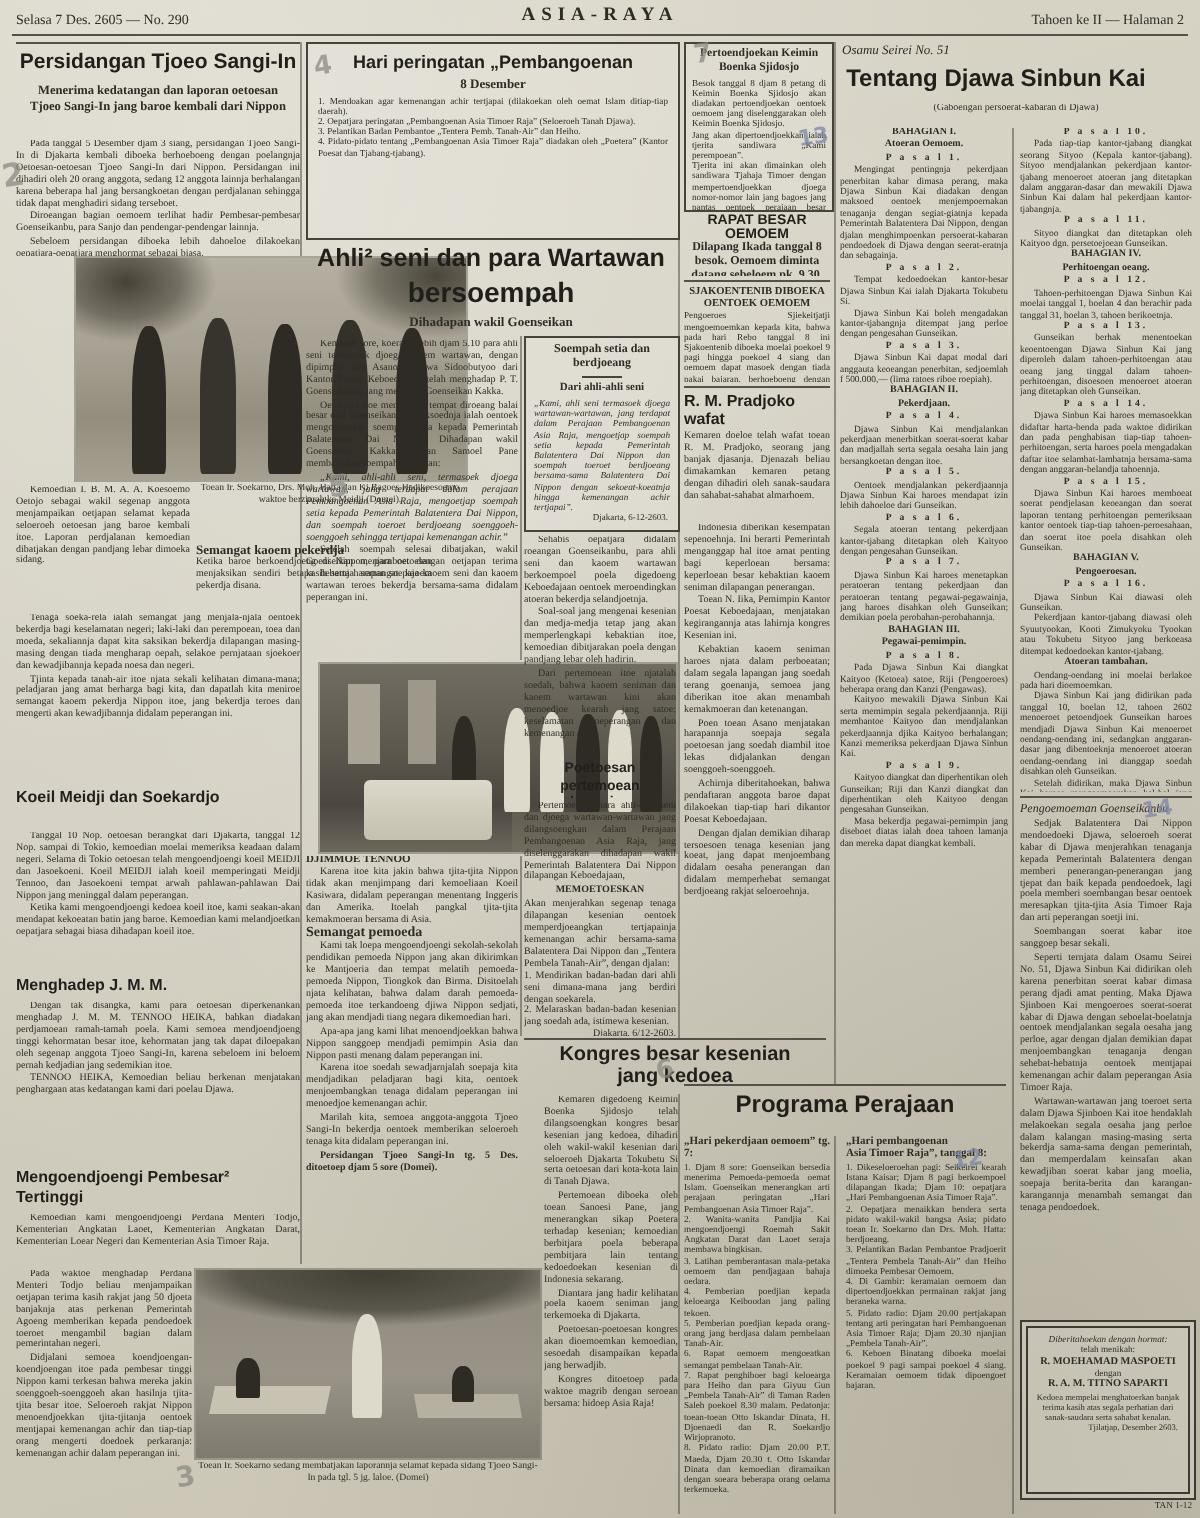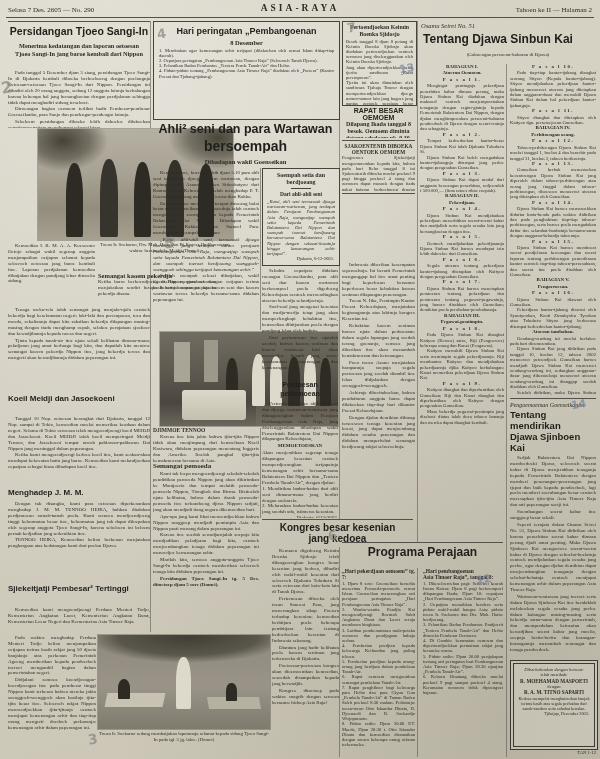--- a/index.html
+++ b/index.html
@@ -83,31 +83,31 @@
   </div>
   <div class="abs cap c" style="left:98px;top:242px;width:134px;height:28px;">Toean Ir. Soekarno, Drs. Moh. Hatta dan Ki Bagoes Hadikoesoemo waktoe berziarah ke Meidji (Domei).</div>
   <div class="abs" style="left:98px;top:272px;width:118px;height:34px;">
     <div class="b" style="font-size:6.5px;">Semangat kaoem pekerdja</div>
     <div class="t j">Ketika baroe berkoendjoeng di Nippon, para oetoesan menjaksikan sendiri betapa hebatnja semangat kaoem pekerdja disana.</div>
   </div>
   <div class="abs t j" style="left:8px;top:307px;width:142px;height:85px;">
     <p class="ti">Tenaga soeka-rela ialah semangat jang menjala-njala oentoek bekerdja bagi keselamatan negeri; laki-laki dan perempoean, toea dan moeda, sekaliannja dapat kita saksikan bekerdja dilapangan masing-masing dengan tiada mengharap oepah, selakoe pernjataan sjoekoer dan kewadjibannja kepada noesa dan negeri.</p>
     <p class="ti">Tjinta kepada tanah-air itoe njata sekali kelihatan dimana-mana; peladjaran jang amat berharga bagi kita, dan dapatlah kita meniroe semangat kaoem pekerdja Nippon itoe, jang bekerdja teroes dan mengerti akan kewadjibannja didalam peperangan ini.</p>
   </div>
-  <div class="abs hs" style="left:8px;top:394px;width:112px;height:20px;font-size:8px;line-height:9.5px;">Koeil Meidji dan Jasoekoeni</div>
+  <div class="abs hs" style="left:8px;top:394px;width:112px;height:20px;font-size:8px;line-height:9.5px;">Koeil Meidji dan Soekardjo</div>
   <div class="abs t j" style="left:8px;top:416px;width:142px;height:70px;">
     <p class="ti">Tanggal 10 Nop. oetoesan berangkat dari Djakarta, tanggal 12 Nop. sampai di Tokio, kemoedian moelai memeriksa keadaan dalam negeri. Selama di Tokio oetoesan telah mengoendjoengi koeil MEIDJI dan Jasoekoeni. Koeil MEIDJI ialah koeil memperingati Meidji Tennoo, dan Jasoekoeni tempat arwah pahlawan-pahlawan Dai Nippon jang meninggal dalam peperangan.</p>
     <p class="ti">Ketika kami mengoendjoengi kedoea koeil itoe, kami seakan-akan mendapat kekoeatan batin jang baroe. Kemoedian kami melandjoetkan oepatjara sebagai biasa dihadapan koeil itoe.</p>
   </div>
   <div class="abs hs" style="left:8px;top:488px;width:130px;height:11px;font-size:8px;">Menghadep J. M. M.</div>
   <div class="abs t j" style="left:8px;top:501px;width:142px;height:81px;">
     <p class="ti">Dengan tak disangka, kami para oetoesan diperkenankan menghadap J. M. M. TENNOO HEIKA, bahkan diadakan perdjamoean ramah-tamah poela. Kami semoea mendjoendjoeng tinggi kehormatan besar itoe, kehormatan jang tak dapat diloepakan oleh segenap anggota Tjoeo Sangi-In, karena sebeloem ini beloem pernah kedjadian jang sedemikian itoe.</p>
     <p class="ti">TENNOO HEIKA, Kemoedian beliau berkenan menjatakan penghargaan atas kedatangan kami dari poelau Djawa.</p>
   </div>
-  <div class="abs hs" style="left:8px;top:584px;width:134px;height:21px;font-size:8px;line-height:9.5px;">Sjiekeitjatji Pembesar² Tertinggi</div>
+  <div class="abs hs" style="left:8px;top:584px;width:134px;height:21px;font-size:8px;line-height:9.5px;">Mengoendjoengi Pembesar² Tertinggi</div>
   <div class="abs t j" style="left:8px;top:607px;width:142px;height:26px;">
     <p class="ti m0">Kemoedian kami mengoendjoengi Perdana Menteri Todjo, Kementerian Angkatan Laoet, Kementerian Angkatan Darat, Kementerian Loear Negeri dan Kementerian Asia Timoer Raja.</p>
   </div>
   <div class="abs t j" style="left:8px;top:635px;width:88px;height:122px;">
     <p class="ti">Pada waktoe menghadap Perdana Menteri Todjo beliau menjampaikan oetjapan terima kasih rakjat jang 50 djoeta banjaknja atas perkenan Pemerintah Agoeng memberikan kepada pendoedoek toeroet mengambil bagian dalam pemerintahan negeri.</p>
     <p class="ti">Didjalani semoea koendjoengan-koendjoengan itoe pada pembesar tinggi Nippon kami terkesan bahwa mereka jakin soenggoeh-soenggoeh akan hasilnja tjita-tjita besar itoe. Seloeroeh rakjat Nippon menoendjoekkan tjita-tjitanja oentoek mentjapai kemenangan achir dan tiap-tiap orang mengerti doedoek perkaranja: kemenangan achir dalam peperangan ini.</p>
   </div>
 
   <div class="photo ph3" style="left:98px;top:635px;width:172px;height:94px;">
     <div class="blob" style="left:-10px;top:-24px;width:200px;height:52px;border-radius:40%;background:radial-gradient(closest-side,#413e35,#413e35b0 70%,transparent);"></div>
@@ -219,20 +219,25 @@
   </div>
   <div class="rule" style="left:342px;top:140px;width:73px;height:1px;"></div>
   <div class="abs" style="left:342px;top:143px;width:73px;height:48px;">
     <div class="c b" style="font-size:5.3px;line-height:6.2px;">
       <span>SJAKOENTENIB DIBOEKA</span><br>
       <span>OENTOEK OEMOEM</span>
     </div>
     <div class="tt j">Pengoeroes Sjiekeitjatji mengoemoemkan kepada kita, bahwa pada hari Rebo tanggal 8 ini Sjakoentenib diboeka moelai poekoel 9 pagi hingga poekoel 4 siang dan oemoem dapat masoek dengan tiada pakai bajaran, berhoeboeng dengan perajaan „Pembangoenan Asia Timoer Raja”.</div>
   </div>
   <div class="rule" style="left:342px;top:193px;width:73px;height:1px;"></div>
+  <div class="abs" style="left:342px;top:196px;width:73px;height:64px;">
+    <div class="hs" style="font-size:8px;line-height:9px;">R. M. Pradjoko</div>
+    <div class="hs" style="font-size:8px;line-height:9px;">wafat</div>
+    <div class="t j" style="margin-top:2px;">Kemaren doeloe telah wafat toean R. M. Pradjoko, seorang jang banjak djasanja. Djenazah beliau dimakamkan kemaren petang dengan dihadiri oleh sanak-saudara dan sahabat-sahabat almarhoem.</div>
+  </div>
   <div class="abs t j" style="left:342px;top:262px;width:73px;height:278px;">
     <p class="ti">Indonesia diberikan kesempatan sepenoehnja. Ini berarti Pemerintah menganggap hal itoe amat penting bagi keperloean bersama: keperloean besar kebaktian kaoem seniman dilapangan penerangan.</p>
     <p class="ti">Toean N. Iika, Pemimpin Kantor Poesat Keboedajaan, menjatakan kegirangannja atas lahirnja kongres Kesenian ini.</p>
     <p class="ti">Kebaktian kaoem seniman haroes njata dalam perboeatan; dalam segala lapangan jang soedah terang goenanja, semoea jang diberikan itoe akan menambah kemakmoeran dan ketenangan.</p>
     <p class="ti">Poen toean Asano menjatakan harapannja soepaja segala poetoesan jang soedah diambil itoe lekas didjalankan dengan soenggoeh-soenggoeh.</p>
     <p class="ti">Achirnja diberitahoekan, bahwa pendaftaran anggota baroe dapat dilakoekan tiap-tiap hari dikantor Poesat Keboedajaan.</p>
     <p class="ti">Dengan djalan demikian diharap tersoesoen tenaga kesenian jang koeat, jang dapat menjoembang didalam oesaha penerangan dan didalam memperhebat semangat berdjoeang rakjat seloeroehnja.</p>
   </div>
 
   <div class="rule" style="left:342px;top:542px;width:161px;height:1px;"></div>
@@ -322,24 +327,20 @@
     <div class="lawh">Atoeran tambahan.</div>
     <p class="ti m0">Oendang-oendang ini moelai berlakoe pada hari dioemoemkan.</p>
     <p class="ti m0">Djawa Sinbun Kai jang didirikan pada tanggal 10, boelan 12, tahoen 2602 menoeroet petoendjoek Gunseikan haroes mendjadi Djawa Sinbun Kai menoeroet oendang-oendang ini, sedangkan anggaran-dasar jang dibentoeknja menoeroet atoeran oendang-oendang ini dianggap soedah disahkan oleh Gunseikan.</p>
     <p class="ti m0">Setelah didirikan, maka Djawa Sinbun Kai haroes mengoemoemkan hal-hal jang tertoelis dalam anggaran-dasarnja, nama-nama pegawai-pemimpinnja dan hal-hal lain jang perloe.</p>
 
   </div>
 
   <div class="rule" style="left:510px;top:398px;width:86px;height:1px;"></div>
   <div class="abs" style="left:510px;top:402px;width:86px;height:255px;">
     <div class="i" style="font-size:6px;">Pengoemoeman Goenseikanbu</div>
-    <div class="hs" style="font-size:9.5px;line-height:11px;margin-top:1px;">
-      <span>Tentang mendirikan</span><br>
-      <span>Djawa Sjinboen Kai</span>
-    </div>
     <div class="t j" style="margin-top:2px;">
       <p class="ti">Sedjak Balatentera Dai Nippon mendoedoeki Djawa, seloeroeh soerat kabar di Djawa menjerahkan tenaganja kepada Pemerintah Balatentera dengan memberi penerangan-penerangan jang tjepat dan baik kepada pendoedoek, lagi poela memberi soembangan besar oentoek meresapkan tjita-tjita Asia Timoer Raja dan arti peperangan soetji ini.</p>
       <p class="ti">Soembangan soerat kabar itoe sanggoep besar sekali.</p>
       <p class="ti">Seperti ternjata dalam Osamu Seirei No. 51, Djawa Sinbun Kai didirikan oleh karena penerbitan soerat kabar dimasa perang djadi amat penting. Maka Djawa Sjinboen Kai mengoeroes soerat-soerat kabar di Djawa dengan seboelat-boelatnja oentoek mendjalankan segala oesaha jang perloe, agar dengan djalan demikian dapat menjoembangkan tenaganja dengan sehebat-hebatnja oentoek mentjapai kemenangan achir dalam peperangan Asia Timoer Raja.</p>
       <p class="ti">Wartawan-wartawan jang toeroet serta dalam Djawa Sjinboen Kai itoe hendaklah melakoekan segala oesaha jang perloe dalam kalangan masing-masing serta bekerdja sama-sama dengan pemerintah, dan memperdalam keinsafan akan kewadjiban soerat kabar jang moelia, soepaja berita-berita dan karangan-karangannja menambah semangat dan tenaga pendoedoek.</p>
     </div>
   </div>
 
   <div class="abs" style="left:510px;top:660px;width:86px;height:88px;border:1px solid #3d3a33;outline:1px solid #3d3a33;outline-offset:-4px;background:rgba(255,255,250,.2);">
     <div class="c i" style="font-size:4.6px;margin-top:6px;">Diberitahoekan dengan hormat:</div>

